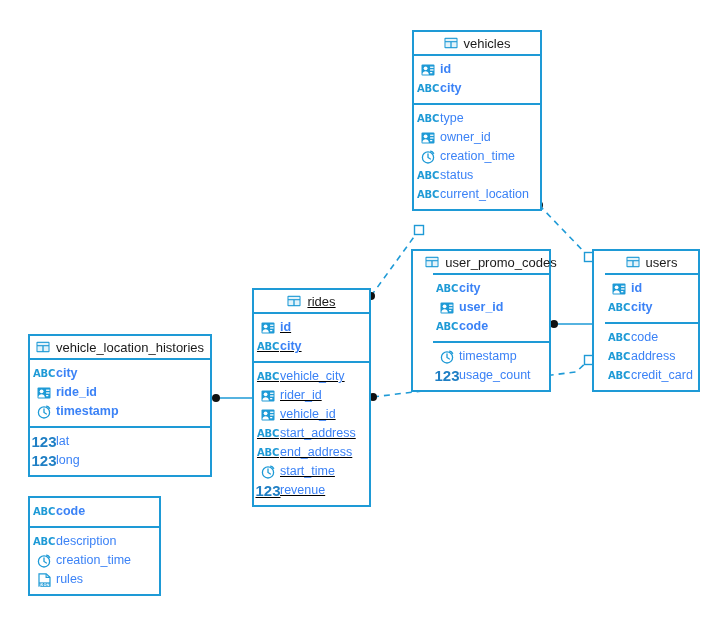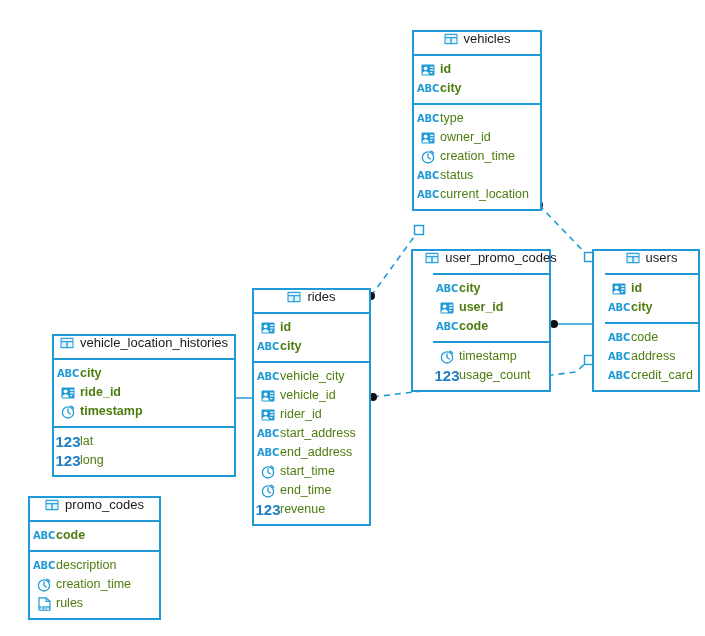--- a/index.html
+++ b/index.html
@@ -33,20 +33,21 @@
     position: absolute;
     box-sizing: border-box;
     background: #ffffff;
     border: 2px solid #1e9ad6;
     z-index: 2;
   }
   .entity-header {
     box-sizing: border-box;
     height: 24px;
     display: flex;
+    align-items: center;
     justify-content: center;
     gap: 6px;
     border-bottom: 2px solid #1e9ad6;
     padding: 0 6px;
     background: #ffffff;
   }
   .entity-title {
     font-size: 13px;
     color: #1a1a1a;
     white-space: nowrap;
@@ -61,21 +62,21 @@
   .field {
     display: flex;
     align-items: center;
     gap: 5px;
     height: 19px;
     padding: 0 7px;
     white-space: nowrap;
   }
   .field-name {
     font-size: 12.5px;
-    color: #4d7c0f;
+    color: #3b82f6;
     line-height: 1;
   }
   .keys .field-name {
     font-weight: bold;
   }
   .icon {
     width: 14px;
     height: 14px;
     flex: 0 0 14px;
     display: inline-flex;
@@ -312,21 +313,21 @@
             <span class="field-name">address</span>
           </div>
           <div class="field">
             <span class="icon">
               <span class="icon-text">ABC</span>
             </span>
             <span class="field-name">credit_card</span>
           </div>
         </div>
       </div>
-      <div class="entity" style="left: 252px; top: 288px; width: 119px;">
+      <div class="entity" style="left: 252px; top: 288px; width: 119px; text-decoration: underline;">
         <div class="entity-header">
           <span class="icon">
             <svg width="15" height="12" viewBox="0 0 15 12">
               <rect x="0.5" y="0.5" width="14" height="11" rx="1" fill="#1e9ad6"></rect>
               <rect x="1.6" y="1.6" width="11.8" height="2.4" fill="#ffffff" opacity="0.88"></rect>
               <rect x="1.6" y="5.2" width="5.2" height="5.2" fill="#ffffff" opacity="0.88"></rect>
               <rect x="8.2" y="5.2" width="5.2" height="5.2" fill="#ffffff" opacity="0.88"></rect>
             </svg>
           </span>
           <span class="entity-title">rides</span>
@@ -363,34 +364,34 @@
             <span class="icon">
               <svg width="14" height="12" viewBox="0 0 14 12">
                 <rect x="0.5" y="0.5" width="13" height="11" rx="1" fill="#1e9ad6"></rect>
                 <circle cx="4.6" cy="4.3" r="1.9" fill="#ffffff"></circle>
                 <path d="M1.3 10.4c0.3-2.1 1.7-3.1 3.3-3.1s3 1 3.3 3.1z" fill="#ffffff"></path>
                 <rect x="9.1" y="2.6" width="3.4" height="1.3" fill="#ffffff"></rect>
                 <rect x="9.1" y="5.3" width="3.4" height="1.3" fill="#ffffff"></rect>
                 <rect x="9.1" y="8.0" width="2.2" height="1.3" fill="#ffffff"></rect>
               </svg>
             </span>
+            <span class="field-name">rider_id</span>
+          </div>
+          <div class="field">
+            <span class="icon">
+              <svg width="14" height="12" viewBox="0 0 14 12">
+                <rect x="0.5" y="0.5" width="13" height="11" rx="1" fill="#1e9ad6"></rect>
+                <circle cx="4.6" cy="4.3" r="1.9" fill="#ffffff"></circle>
+                <path d="M1.3 10.4c0.3-2.1 1.7-3.1 3.3-3.1s3 1 3.3 3.1z" fill="#ffffff"></path>
+                <rect x="9.1" y="2.6" width="3.4" height="1.3" fill="#ffffff"></rect>
+                <rect x="9.1" y="5.3" width="3.4" height="1.3" fill="#ffffff"></rect>
+                <rect x="9.1" y="8.0" width="2.2" height="1.3" fill="#ffffff"></rect>
+              </svg>
+            </span>
             <span class="field-name">vehicle_id</span>
-          </div>
-          <div class="field">
-            <span class="icon">
-              <svg width="14" height="12" viewBox="0 0 14 12">
-                <rect x="0.5" y="0.5" width="13" height="11" rx="1" fill="#1e9ad6"></rect>
-                <circle cx="4.6" cy="4.3" r="1.9" fill="#ffffff"></circle>
-                <path d="M1.3 10.4c0.3-2.1 1.7-3.1 3.3-3.1s3 1 3.3 3.1z" fill="#ffffff"></path>
-                <rect x="9.1" y="2.6" width="3.4" height="1.3" fill="#ffffff"></rect>
-                <rect x="9.1" y="5.3" width="3.4" height="1.3" fill="#ffffff"></rect>
-                <rect x="9.1" y="8.0" width="2.2" height="1.3" fill="#ffffff"></rect>
-              </svg>
-            </span>
-            <span class="field-name">rider_id</span>
           </div>
           <div class="field">
             <span class="icon">
               <span class="icon-text">ABC</span>
             </span>
             <span class="field-name">start_address</span>
           </div>
           <div class="field">
             <span class="icon">
               <span class="icon-text">ABC</span>
@@ -402,37 +403,27 @@
               <svg width="14" height="14" viewBox="0 0 14 14">
                 <circle cx="7" cy="7.4" r="5.6" fill="#ffffff" stroke="#1e9ad6" stroke-width="1.3"></circle>
                 <path d="M7 3.9v3.6l2.4 1.5" fill="none" stroke="#1e9ad6" stroke-width="1.3" stroke-linecap="round"></path>
                 <path d="M9.6 1.2c1.3 0.3 2.4 1.1 3.1 2.2" fill="none" stroke="#1e9ad6" stroke-width="1.2" stroke-linecap="round"></path>
               </svg>
             </span>
             <span class="field-name">start_time</span>
           </div>
           <div class="field">
             <span class="icon">
-              <svg width="14" height="14" viewBox="0 0 14 14">
-                <circle cx="7" cy="7.4" r="5.6" fill="#ffffff" stroke="#1e9ad6" stroke-width="1.3"></circle>
-                <path d="M7 3.9v3.6l2.4 1.5" fill="none" stroke="#1e9ad6" stroke-width="1.3" stroke-linecap="round"></path>
-                <path d="M9.6 1.2c1.3 0.3 2.4 1.1 3.1 2.2" fill="none" stroke="#1e9ad6" stroke-width="1.2" stroke-linecap="round"></path>
-              </svg>
-            </span>
-            <span class="field-name">end_time</span>
-          </div>
-          <div class="field">
-            <span class="icon">
               <span class="icon-num">123</span>
             </span>
             <span class="field-name">revenue</span>
           </div>
         </div>
       </div>
-      <div class="entity" style="left: 28px; top: 334px; width: 184px; margin-left: 24px;">
+      <div class="entity" style="left: 28px; top: 334px; width: 184px;">
         <div class="entity-header">
           <span class="icon">
             <svg width="15" height="12" viewBox="0 0 15 12">
               <rect x="0.5" y="0.5" width="14" height="11" rx="1" fill="#1e9ad6"></rect>
               <rect x="1.6" y="1.6" width="11.8" height="2.4" fill="#ffffff" opacity="0.88"></rect>
               <rect x="1.6" y="5.2" width="5.2" height="5.2" fill="#ffffff" opacity="0.88"></rect>
               <rect x="8.2" y="5.2" width="5.2" height="5.2" fill="#ffffff" opacity="0.88"></rect>
             </svg>
           </span>
           <span class="entity-title">vehicle_location_histories</span>
@@ -477,31 +468,20 @@
           </div>
           <div class="field">
             <span class="icon">
               <span class="icon-num">123</span>
             </span>
             <span class="field-name">long</span>
           </div>
         </div>
       </div>
       <div class="entity" style="left: 28px; top: 496px; width: 133px;">
-        <div class="entity-header">
-          <span class="icon">
-            <svg width="15" height="12" viewBox="0 0 15 12">
-              <rect x="0.5" y="0.5" width="14" height="11" rx="1" fill="#1e9ad6"></rect>
-              <rect x="1.6" y="1.6" width="11.8" height="2.4" fill="#ffffff" opacity="0.88"></rect>
-              <rect x="1.6" y="5.2" width="5.2" height="5.2" fill="#ffffff" opacity="0.88"></rect>
-              <rect x="8.2" y="5.2" width="5.2" height="5.2" fill="#ffffff" opacity="0.88"></rect>
-            </svg>
-          </span>
-          <span class="entity-title">promo_codes</span>
-        </div>
         <div class="section keys">
           <div class="field">
             <span class="icon">
               <span class="icon-text">ABC</span>
             </span>
             <span class="field-name">code</span>
           </div>
         </div>
         <div class="section">
           <div class="field">

